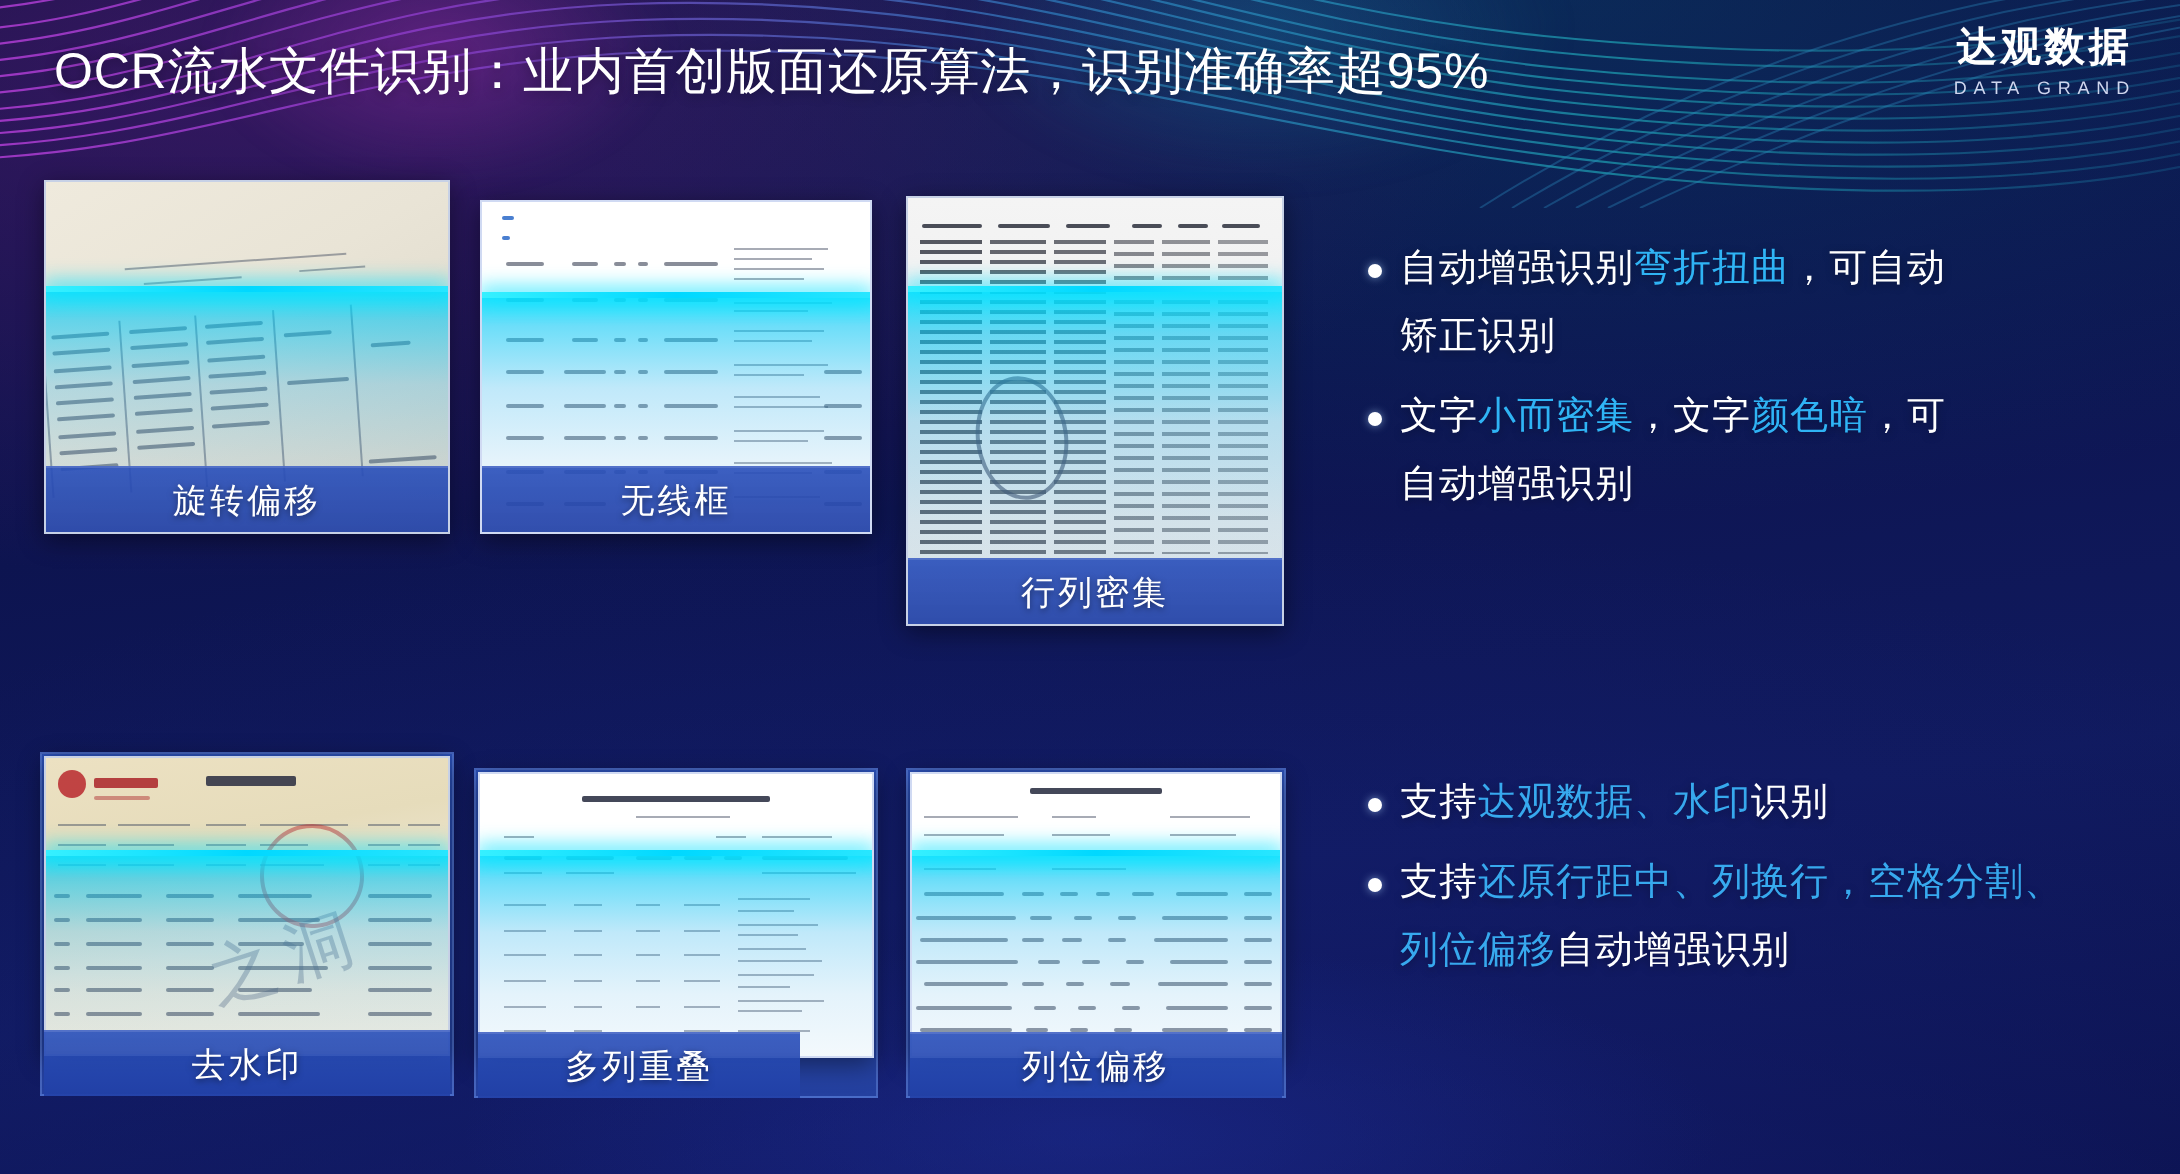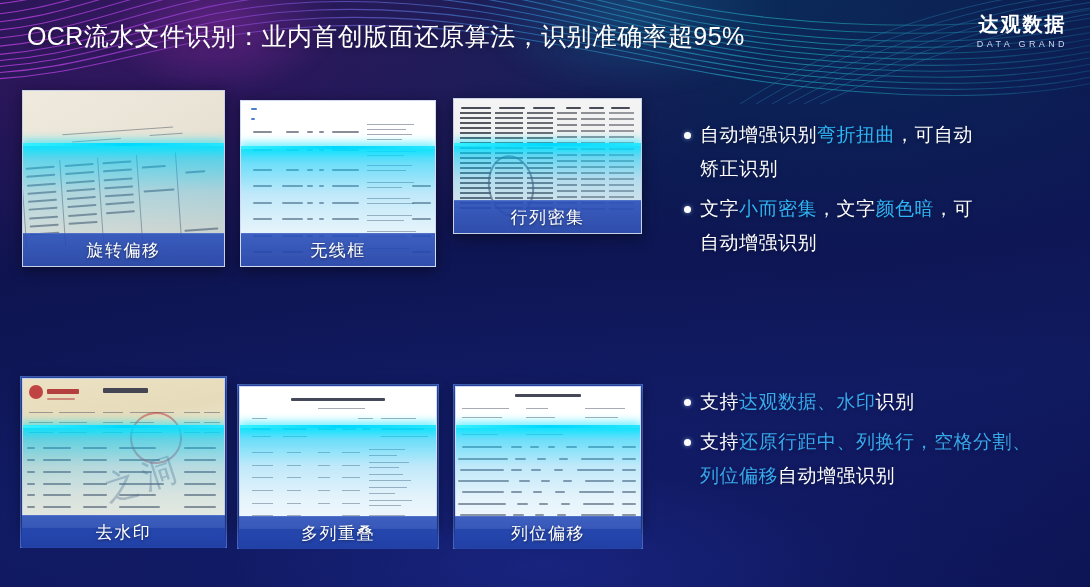--- a/index.html
+++ b/index.html
@@ -293,21 +293,21 @@
           <div class="r" style="left:76%; top:45%; width:8%;"></div>
           <div class="r" style="left:74%; top:80%; width:14%;"></div>
         </div>
       </div>
     </div>
     <div class="scan" style="top:52px; bottom:0;"></div>
     <div class="scanline" style="top:52px;"></div>
     <div class="cap">旋转偏移</div>
   </div>
 
-  <div class="thumb" style="left:453px; top:98px; width:189px; height:136px;">
+  <div class="thumb" style="left:453px; top:98px; width:189px; height:215px;">
     <div class="doc paper-scan">
       <div class="rows">
         <div class="r" style="left:4%; top:6%; width:16%; background:rgba(30,34,48,.8);"></div>
         <div class="r" style="left:24%; top:6%; width:14%; background:rgba(30,34,48,.8);"></div>
         <div class="r" style="left:42%; top:6%; width:12%; background:rgba(30,34,48,.8);"></div>
         <div class="r" style="left:60%; top:6%; width:8%; background:rgba(30,34,48,.8);"></div>
         <div class="r" style="left:72%; top:6%; width:8%; background:rgba(30,34,48,.8);"></div>
         <div class="r" style="left:84%; top:6%; width:10%; background:rgba(30,34,48,.8);"></div>
       </div>
       <div class="rows" style="top:10%;">
@@ -449,21 +449,21 @@
         <div class="rs" style="left:66%; top:84%; width:16%;"></div>
         <div class="rs" style="left:6%;  top:91%; width:11%;"></div>
         <div class="rs" style="left:24%; top:91%; width:7%;"></div>
         <div class="rs" style="left:52%; top:91%; width:9%;"></div>
         <div class="rs" style="left:66%; top:91%; width:18%;"></div>
       </div>
     </div>
     <div class="scan" style="top:38px; bottom:0;"></div>
     <div class="scanline" style="top:38px;"></div>
   </div>
-  <div class="cap" style="left:239px; top:516px; width:198px; height:33px; right:auto;">多列重叠</div>
+  <div class="cap" style="left:239px; top:516px; width:161px; height:33px; right:auto;">多列重叠</div>
 
   <div class="plate" style="left:453px; top:384px; width:190px; height:165px;"></div>
   <div class="thumb" style="left:455px; top:386px; width:186px; height:143px; background:#fff;">
     <div class="doc paper-white">
       <div class="rows">
         <div class="r" style="left:32%; top:5%; width:36%; height:3px; background:rgba(35,40,60,.85);"></div>
         <div class="rs" style="left:3%; top:15%; width:26%;"></div>
         <div class="rs" style="left:38%; top:15%; width:12%;"></div>
         <div class="rs" style="left:70%; top:15%; width:22%;"></div>
         <div class="rs" style="left:3%; top:21%; width:22%;"></div>

